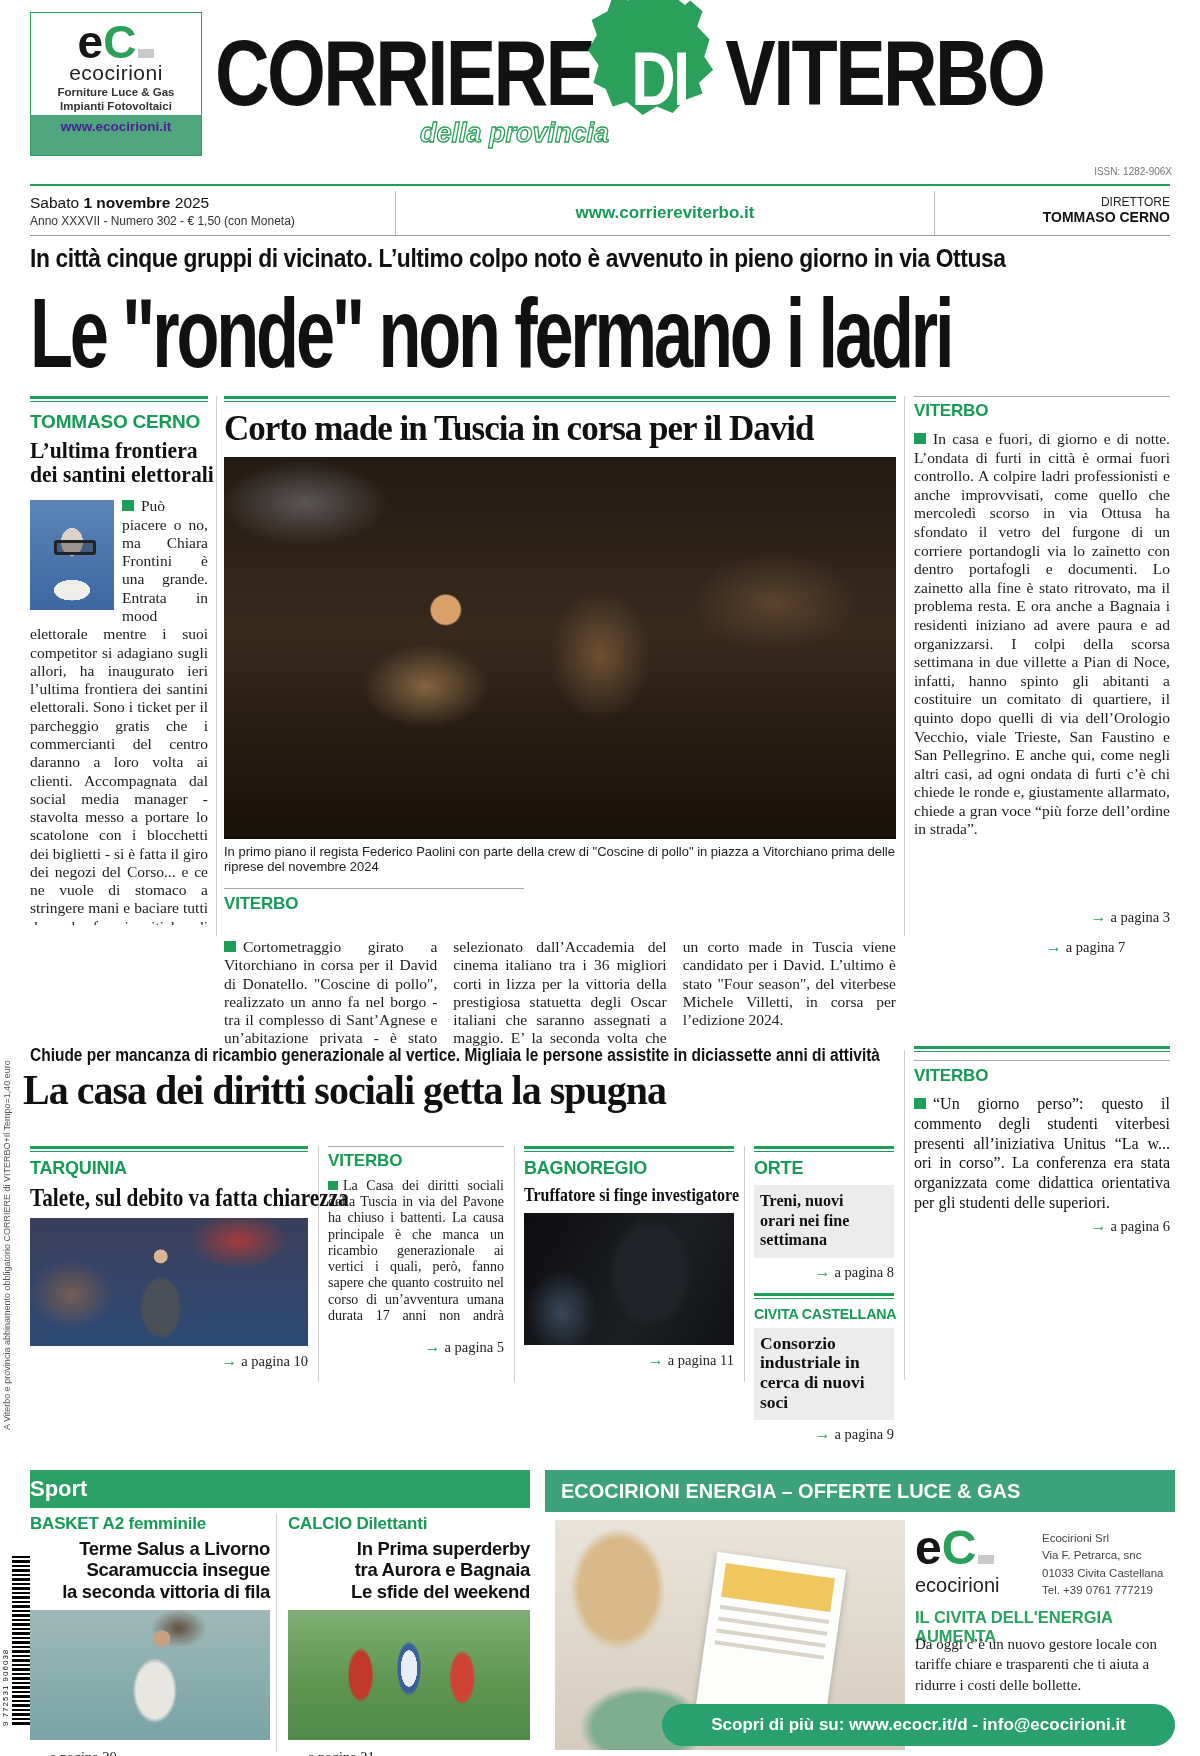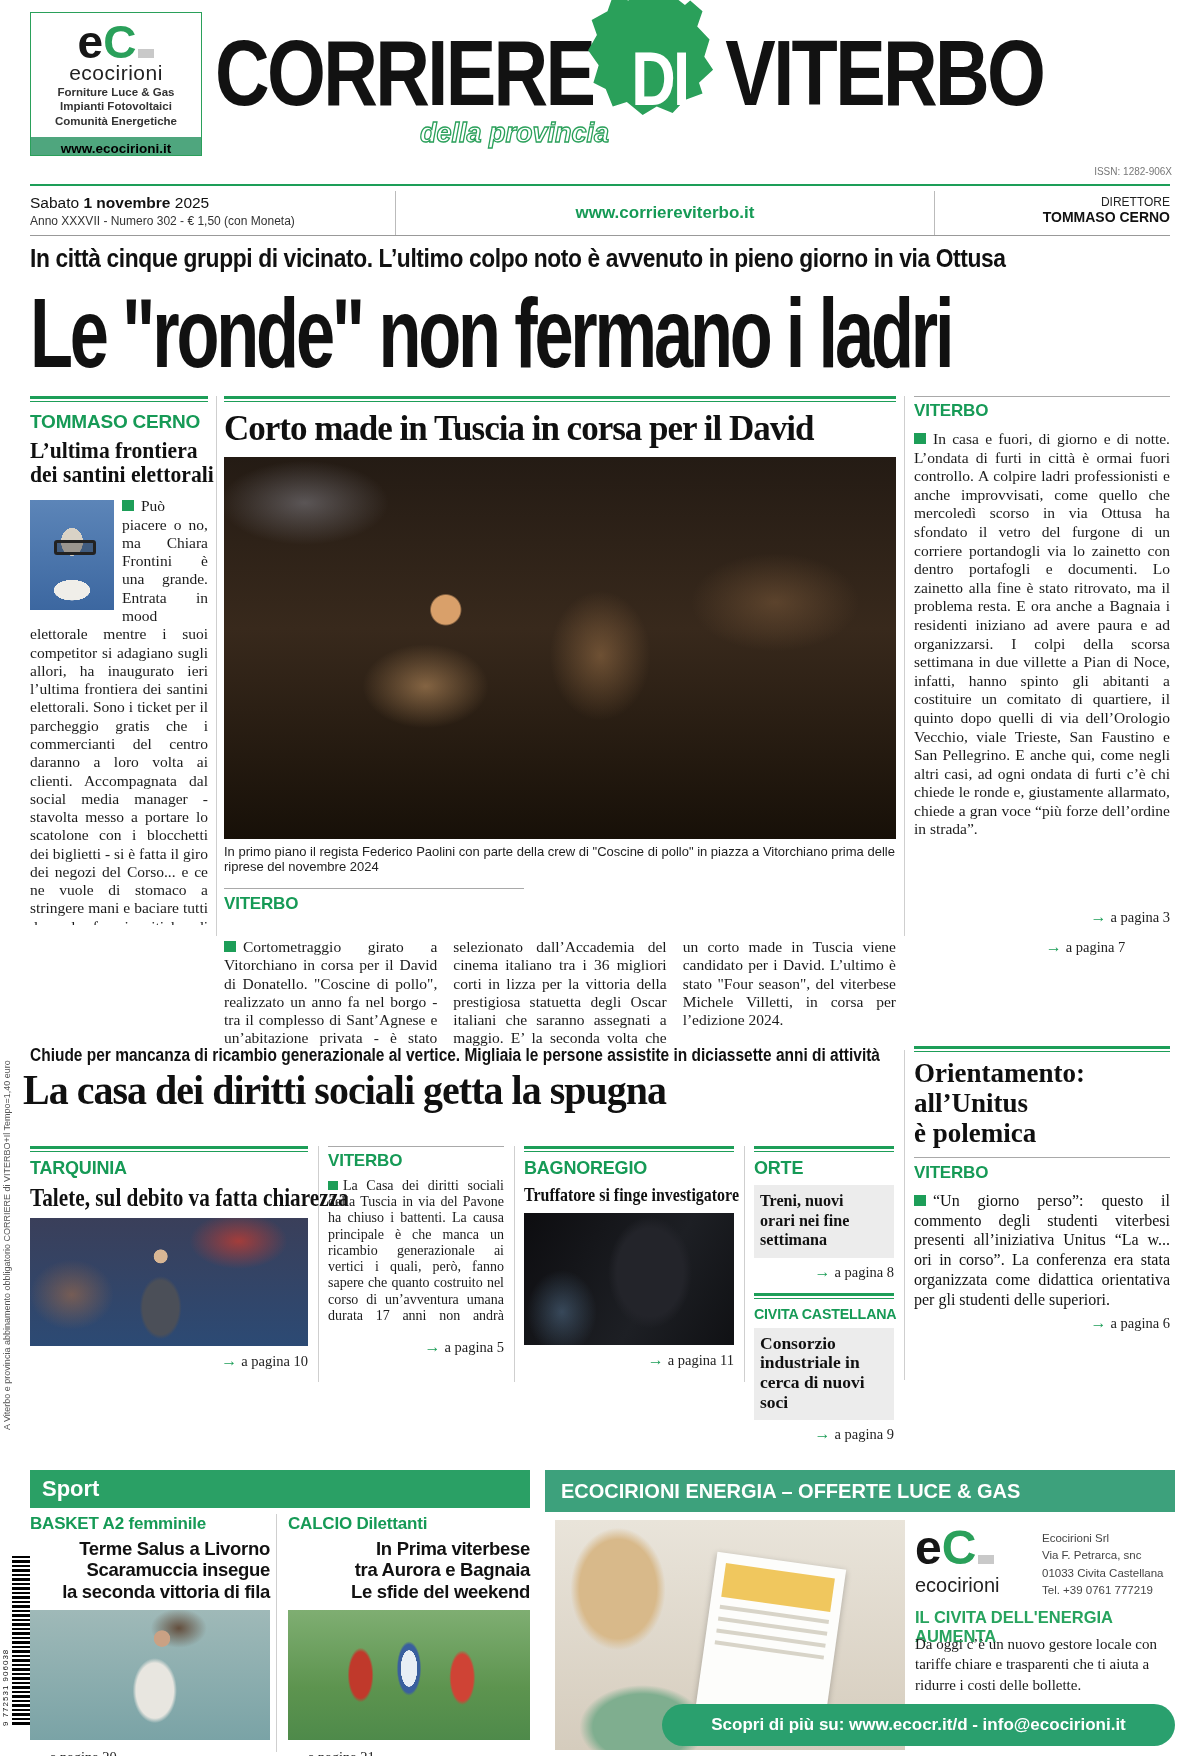--- a/index.html
+++ b/index.html
@@ -19,21 +19,21 @@
   .pageref .arr{color:#1d9e58;font-weight:bold;font-size:16px;margin-right:4px;}
   .cond{display:inline-block;transform-origin:left top;white-space:nowrap;}
   .photo{background:#777;}
   
   #adbox{left:30px;top:12px;width:170px;height:142px;border:1px solid #2aa05a;text-align:center;}
   #adbox .eclogo{font-size:46px;font-weight:bold;line-height:1;margin-top:6px;}
   .eclogo .e{color:#161616;} .eclogo .c{color:#2aa05a;}
   .eclogo .dash{display:inline-block;width:16px;height:9px;background:#c9c9c9;margin-left:2px;}
   #adbox .ecname{font-size:21px;color:#222;letter-spacing:.5px;margin-top:-4px;}
   #adbox .adline{font-size:11.5px;font-weight:bold;color:#333;line-height:1.25;}
-  #adbox .adurl{position:absolute;left:0;right:0;bottom:0;height:18px;background:#4fa67e;color:#000000;
+  #adbox .adurl{position:absolute;left:0;right:0;bottom:0;height:40px;background:#4fa67e;color:#4c1d95;
                 font-size:13.5px;font-weight:bold;line-height:24px;}
   #masthead{left:215px;top:20px;width:960px;height:120px;}
   #mast-title{font-size:86px;font-weight:bold;letter-spacing:-3px;color:#121212;
               transform:scale(.88,1.08);}
   .di-wrap{display:inline-block;position:relative;width:150px;text-align:center;vertical-align:baseline;}
   .di-wrap svg{position:absolute;left:-8px;top:-38px;z-index:0;}
   .di-wrap .di{position:relative;z-index:1;color:#fff;font-size:70px;}
   #tagline{left:420px;top:118px;font-size:27px;font-weight:bold;font-style:italic;
            color:#2aa05a;-webkit-text-stroke:1.3px #2aa05a;-webkit-text-fill-color:#fff;}
   #issn{right:28px;top:166px;font-size:10px;color:#777;}
@@ -120,21 +120,21 @@
   #sec-orte .fit2{display:inline-block;transform:scaleX(.95);transform-origin:left top;white-space:nowrap;}
   #mb-right{left:914px;top:1046px;width:256px;}
   #mb-right .otitle{font-size:27px;line-height:1.12;margin-top:6px;}
   #mb-right .gray-rule{margin-top:8px;}
   #mb-right .label{display:block;margin-top:5px;}
   #mb-right .ubody{font-family:"Liberation Serif",serif;font-size:16px;line-height:1.24;
                    text-align:justify;margin-top:8px;}
   #mb-right .pageref{margin-top:4px;}
   
   #sport-bar{left:30px;top:1470px;width:500px;height:38px;background:#2aa065;color:#fff;
-             font-size:22px;font-weight:bold;line-height:38px;padding-left:12px;box-sizing:border-box;}
+             font-size:22px;font-weight:bold;line-height:38px;box-sizing:border-box;}
   #sport1{left:30px;top:1514px;width:240px;}
   #sport2{left:288px;top:1514px;width:242px;}
   .sport-title{font-size:18.5px;font-weight:bold;line-height:1.15;margin-top:4px;letter-spacing:-.3px;text-align:right;}
   #bk-photo{width:240px;height:130px;margin-top:8px;
     background:
       radial-gradient(circle 13px at 55% 22%, #caa184 0 60%, rgba(0,0,0,0) 66%),
       radial-gradient(ellipse 40px 28px at 62% 14%, rgba(90,60,40,.85), rgba(0,0,0,0) 70%),
       radial-gradient(ellipse 34px 50px at 52% 62%, #e8e6e0 0 55%, rgba(0,0,0,0) 65%),
       linear-gradient(180deg,#9fb9b8,#7aa3a6);}
   #fb-photo{width:242px;height:130px;margin-top:8px;
@@ -306,25 +306,20 @@
     <div class="grule" style="margin-top:12px"></div>
     <div class="label label2" style="margin-top:6px"><span class="fit2">CIVITA CASTELLANA</span></div>
     <div class="graybox">
       <span class="serifh">Consorzio industriale in cerca di nuovi soci</span>
     </div>
     <div class="pageref" style="margin-top:5px"><span class="arr">→</span><span>a pagina 9</span></div>
   </div>
 
   <div id="mb-right" class="abs">
     <div class="grule"></div>
-    <div class="otitle serifh">
-      <span>Orientamento:</span><br>
-      <span>all’Unitus</span><br>
-      <span>è polemica</span>
-    </div>
     <div class="gray-rule"></div>
     <span class="label">VITERBO</span>
     <div class="ubody">
       <span class="sq"></span><span>“Un giorno perso”: questo il commento degli studenti viterbesi presenti all’iniziativa Unitus “La w... ori in corso”. La conferenza era stata organizzata come didattica orientativa per gli studenti delle superiori.</span>
     </div>
     <div class="pageref"><span class="arr">→</span><span>a pagina 6</span></div>
   </div>
 
   <div id="sport-bar" class="abs">Sport</div>
   <div class="abs vdiv" id="sport-div"></div>
@@ -336,21 +331,21 @@
       <span>Scaramuccia insegue</span><br>
       <span>la seconda vittoria di fila</span>
     </div>
     <div id="bk-photo" class="photo"></div>
     <div class="pageref sport-ref"><span class="arr">→</span><span>a pagina 20</span></div>
   </div>
 
   <div id="sport2" class="abs">
     <div class="label">CALCIO Dilettanti</div>
     <div class="sport-title">
-      <span>In Prima viterbese</span><br>
+      <span>In Prima superderby</span><br>
       <span>tra Aurora e Bagnaia</span><br>
       <span>Le sfide del weekend</span>
     </div>
     <div id="fb-photo" class="photo"></div>
     <div class="pageref sport-ref"><span class="arr">→</span><span>a pagina 21</span></div>
   </div>
 
   <div id="ad-bar" class="abs">ECOCIRIONI ENERGIA – OFFERTE LUCE &amp; GAS</div>
   <div id="ad-photo">
     <div id="bill">

